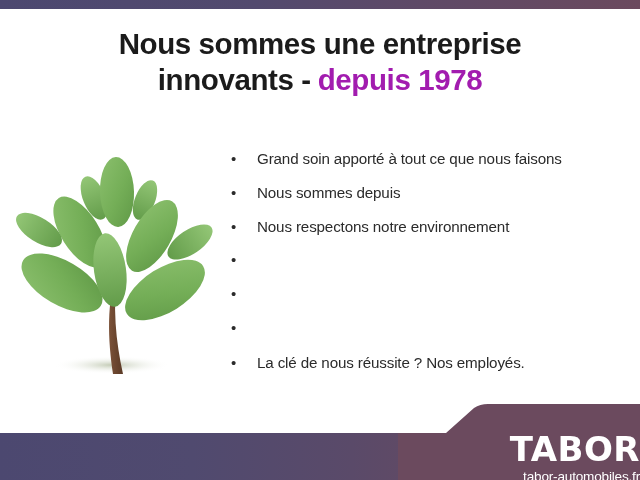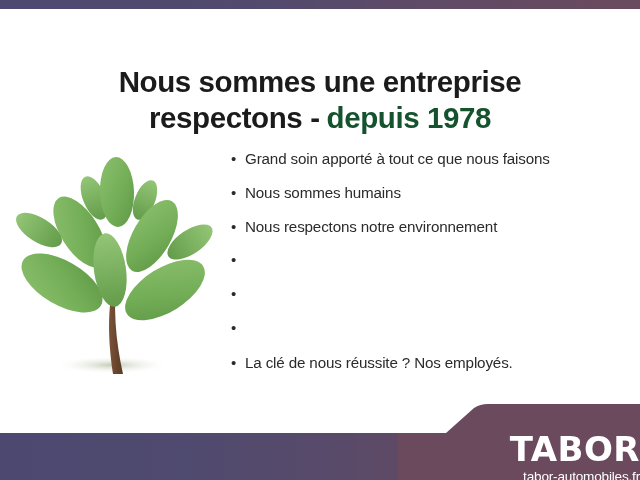--- a/index.html
+++ b/index.html
@@ -38,28 +38,27 @@
     position: absolute;
     left: 0;
     top: 26px;
     width: 640px;
     text-align: center;
     line-height: 1.22;
     font-size: 29.5px;
     font-weight: bold;
     letter-spacing: -0.4px;
     color: #1b1b1b;
-    margin-top: 38px;
   }
   #heading .line {
     display: block;
     white-space: nowrap;
   }
   #heading .accent {
-    color: #14532d;
+    color: #a21caf;
     text-align: center;
   }
   #heading .gap {
     display: inline-block;
     width: 7px;
   }
 
   
   #bullets {
     position: absolute;
@@ -77,20 +76,21 @@
     flex: 0 0 14px;
     font-size: 15px;
     line-height: 1;
     color: #2b2b2b;
   }
   .bullet-text {
     font-size: 15.2px;
     color: #2b2b2b;
     white-space: nowrap;
     letter-spacing: -0.15px;
+    margin-left: 12px;
   }
 
   
   #tree {
     position: absolute;
     left: 12px;
     top: 150px;
     width: 215px;
     height: 240px;
   }
@@ -148,21 +148,21 @@
 </head>
 <body>
 
 <div id="slide">
 
   <div id="top-bar"></div>
 
   <div id="heading">
     <span class="line">Nous sommes une entreprise</span>
     <span class="line">
-      <span>respectons -</span><span class="gap"></span><span class="accent">depuis 1978</span>
+      <span>innovants -</span><span class="gap"></span><span class="accent">depuis 1978</span>
     </span>
   </div>
 
   <div id="tree">
     <svg width="215" height="240" viewBox="0 0 215 240" xmlns="http://www.w3.org/2000/svg">
       <defs>
         <linearGradient id="lg1" x1="0" y1="0" x2="1" y2="1">
           <stop offset="0%" stop-color="#8cc06e"></stop>
           <stop offset="55%" stop-color="#74ae57"></stop>
           <stop offset="100%" stop-color="#5f9846"></stop>
@@ -206,21 +206,21 @@
     </svg>
   </div>
 
   <div id="bullets">
     <div class="bullet-row">
       <span class="bullet-dot">•</span>
       <span class="bullet-text">Grand soin apporté à tout ce que nous faisons</span>
     </div>
     <div class="bullet-row">
       <span class="bullet-dot">•</span>
-      <span class="bullet-text">Nous sommes humains</span>
+      <span class="bullet-text">Nous sommes depuis</span>
     </div>
     <div class="bullet-row">
       <span class="bullet-dot">•</span>
       <span class="bullet-text">Nous respectons notre environnement</span>
     </div>
     <div class="bullet-row">
       <span class="bullet-dot">•</span>
     </div>
     <div class="bullet-row">
       <span class="bullet-dot">•</span>

